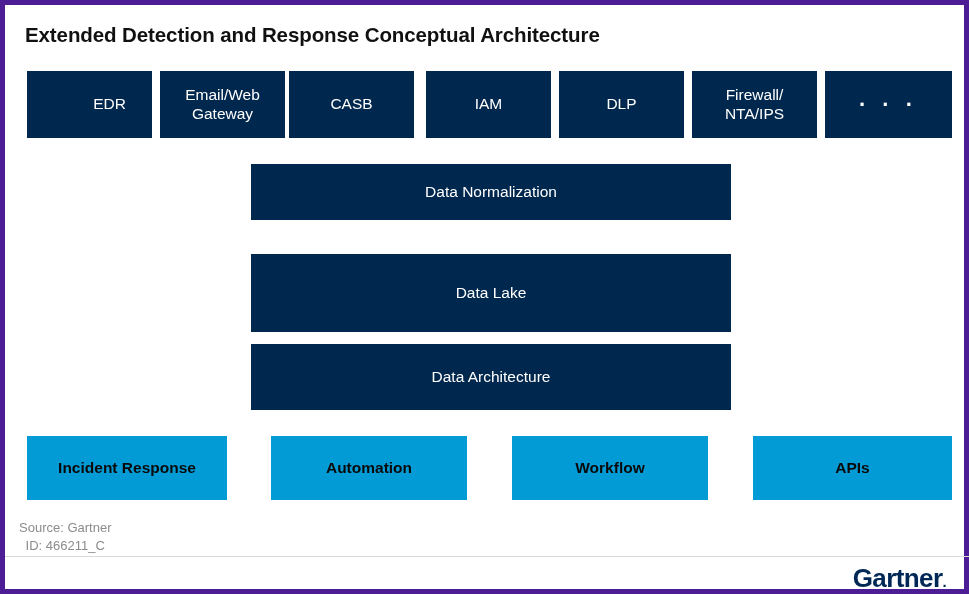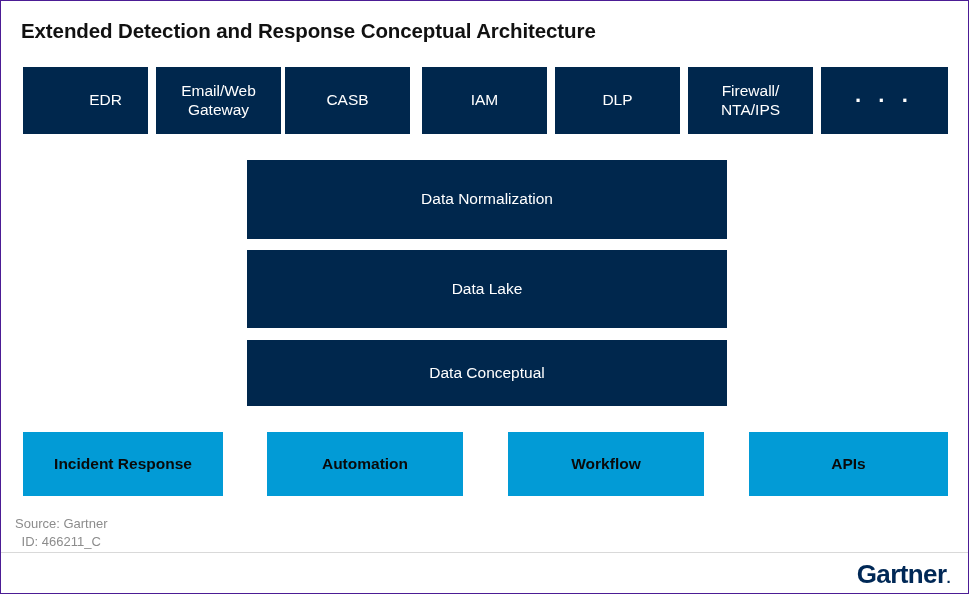--- a/index.html
+++ b/index.html
@@ -7,21 +7,21 @@
     width:969px;height:594px;
     background:#ffffff;
     font-family:"Liberation Sans", sans-serif;
     overflow:hidden;
   }
   #slide{
     position:relative;
     width:969px;height:594px;
     background:#ffffff;
     box-sizing:border-box;
-    border:1px solid #4c1d95;
+    border:5px solid #4c1d95;
   }
   
   #title{
     position:absolute;
     left:20px;top:18px;
     width:900px;
     font-size:20.5px;
     font-weight:bold;
     color:#111111;
     letter-spacing:-0.1px;
@@ -66,21 +66,21 @@
     font-size:22px;
     letter-spacing:5px;
     font-weight:bold;
     line-height:0.7;
   }
   
   .mid{
     left:246px;width:480px;
     font-size:15.5px;
   }
-  .mid.m0{top:159px;height:79px;}
+  .mid.m0{top:159px;height:56px;}
   .mid.m1{top:249px;height:78px;}
   .mid.m2{top:339px;height:66px;}
   
   .cap{
     top:431px;height:64px;
     font-size:15.5px;
   }
   .cap.c0{left:22px;width:200px;}
   .cap.c1{left:266px;width:196px;}
   .cap.c2{left:507px;width:196px;}
@@ -143,21 +143,21 @@
     <span class="lbl dots">· · ·</span>
   </div>
 
   <div class="box navy mid m0">
     <span class="lbl">Data Normalization</span>
   </div>
   <div class="box navy mid m1">
     <span class="lbl">Data Lake</span>
   </div>
   <div class="box navy mid m2">
-    <span class="lbl">Data Conceptual</span>
+    <span class="lbl">Data Architecture</span>
   </div>
 
   <div class="box cyan cap c0">
     <span class="lbl">Incident Response</span>
   </div>
   <div class="box cyan cap c1">
     <span class="lbl">Automation</span>
   </div>
   <div class="box cyan cap c3">
     <span class="lbl">APIs</span>

